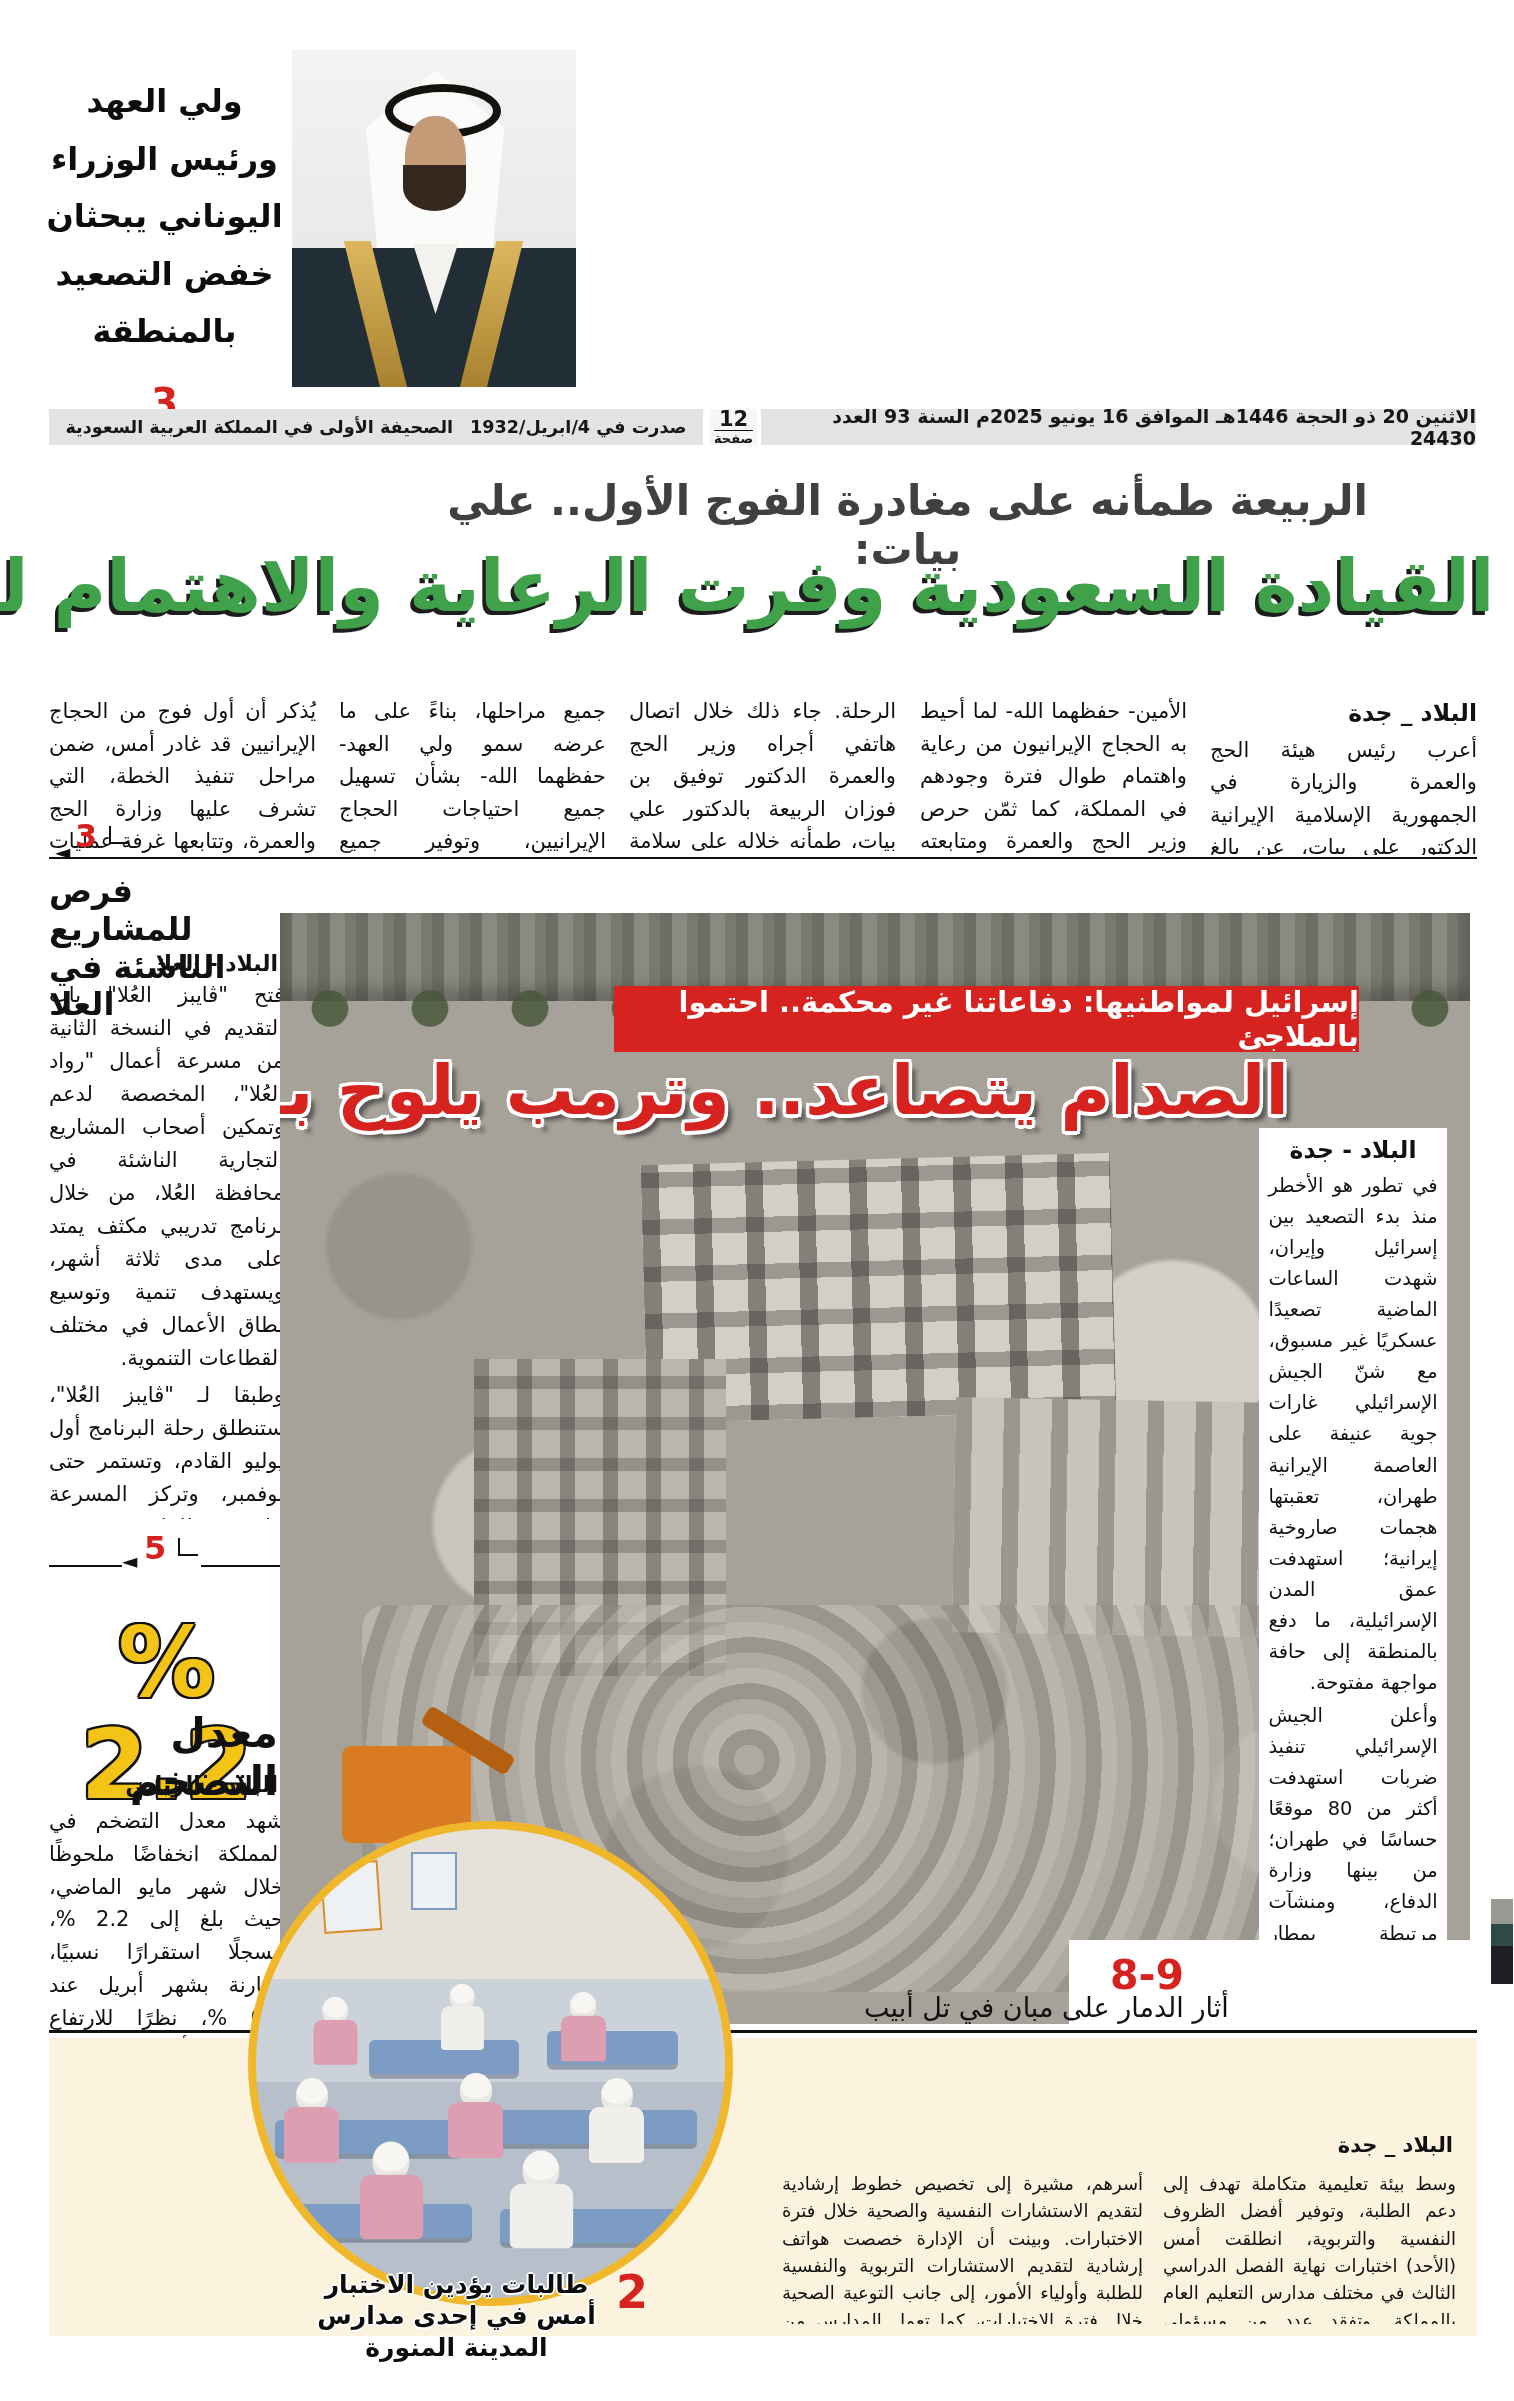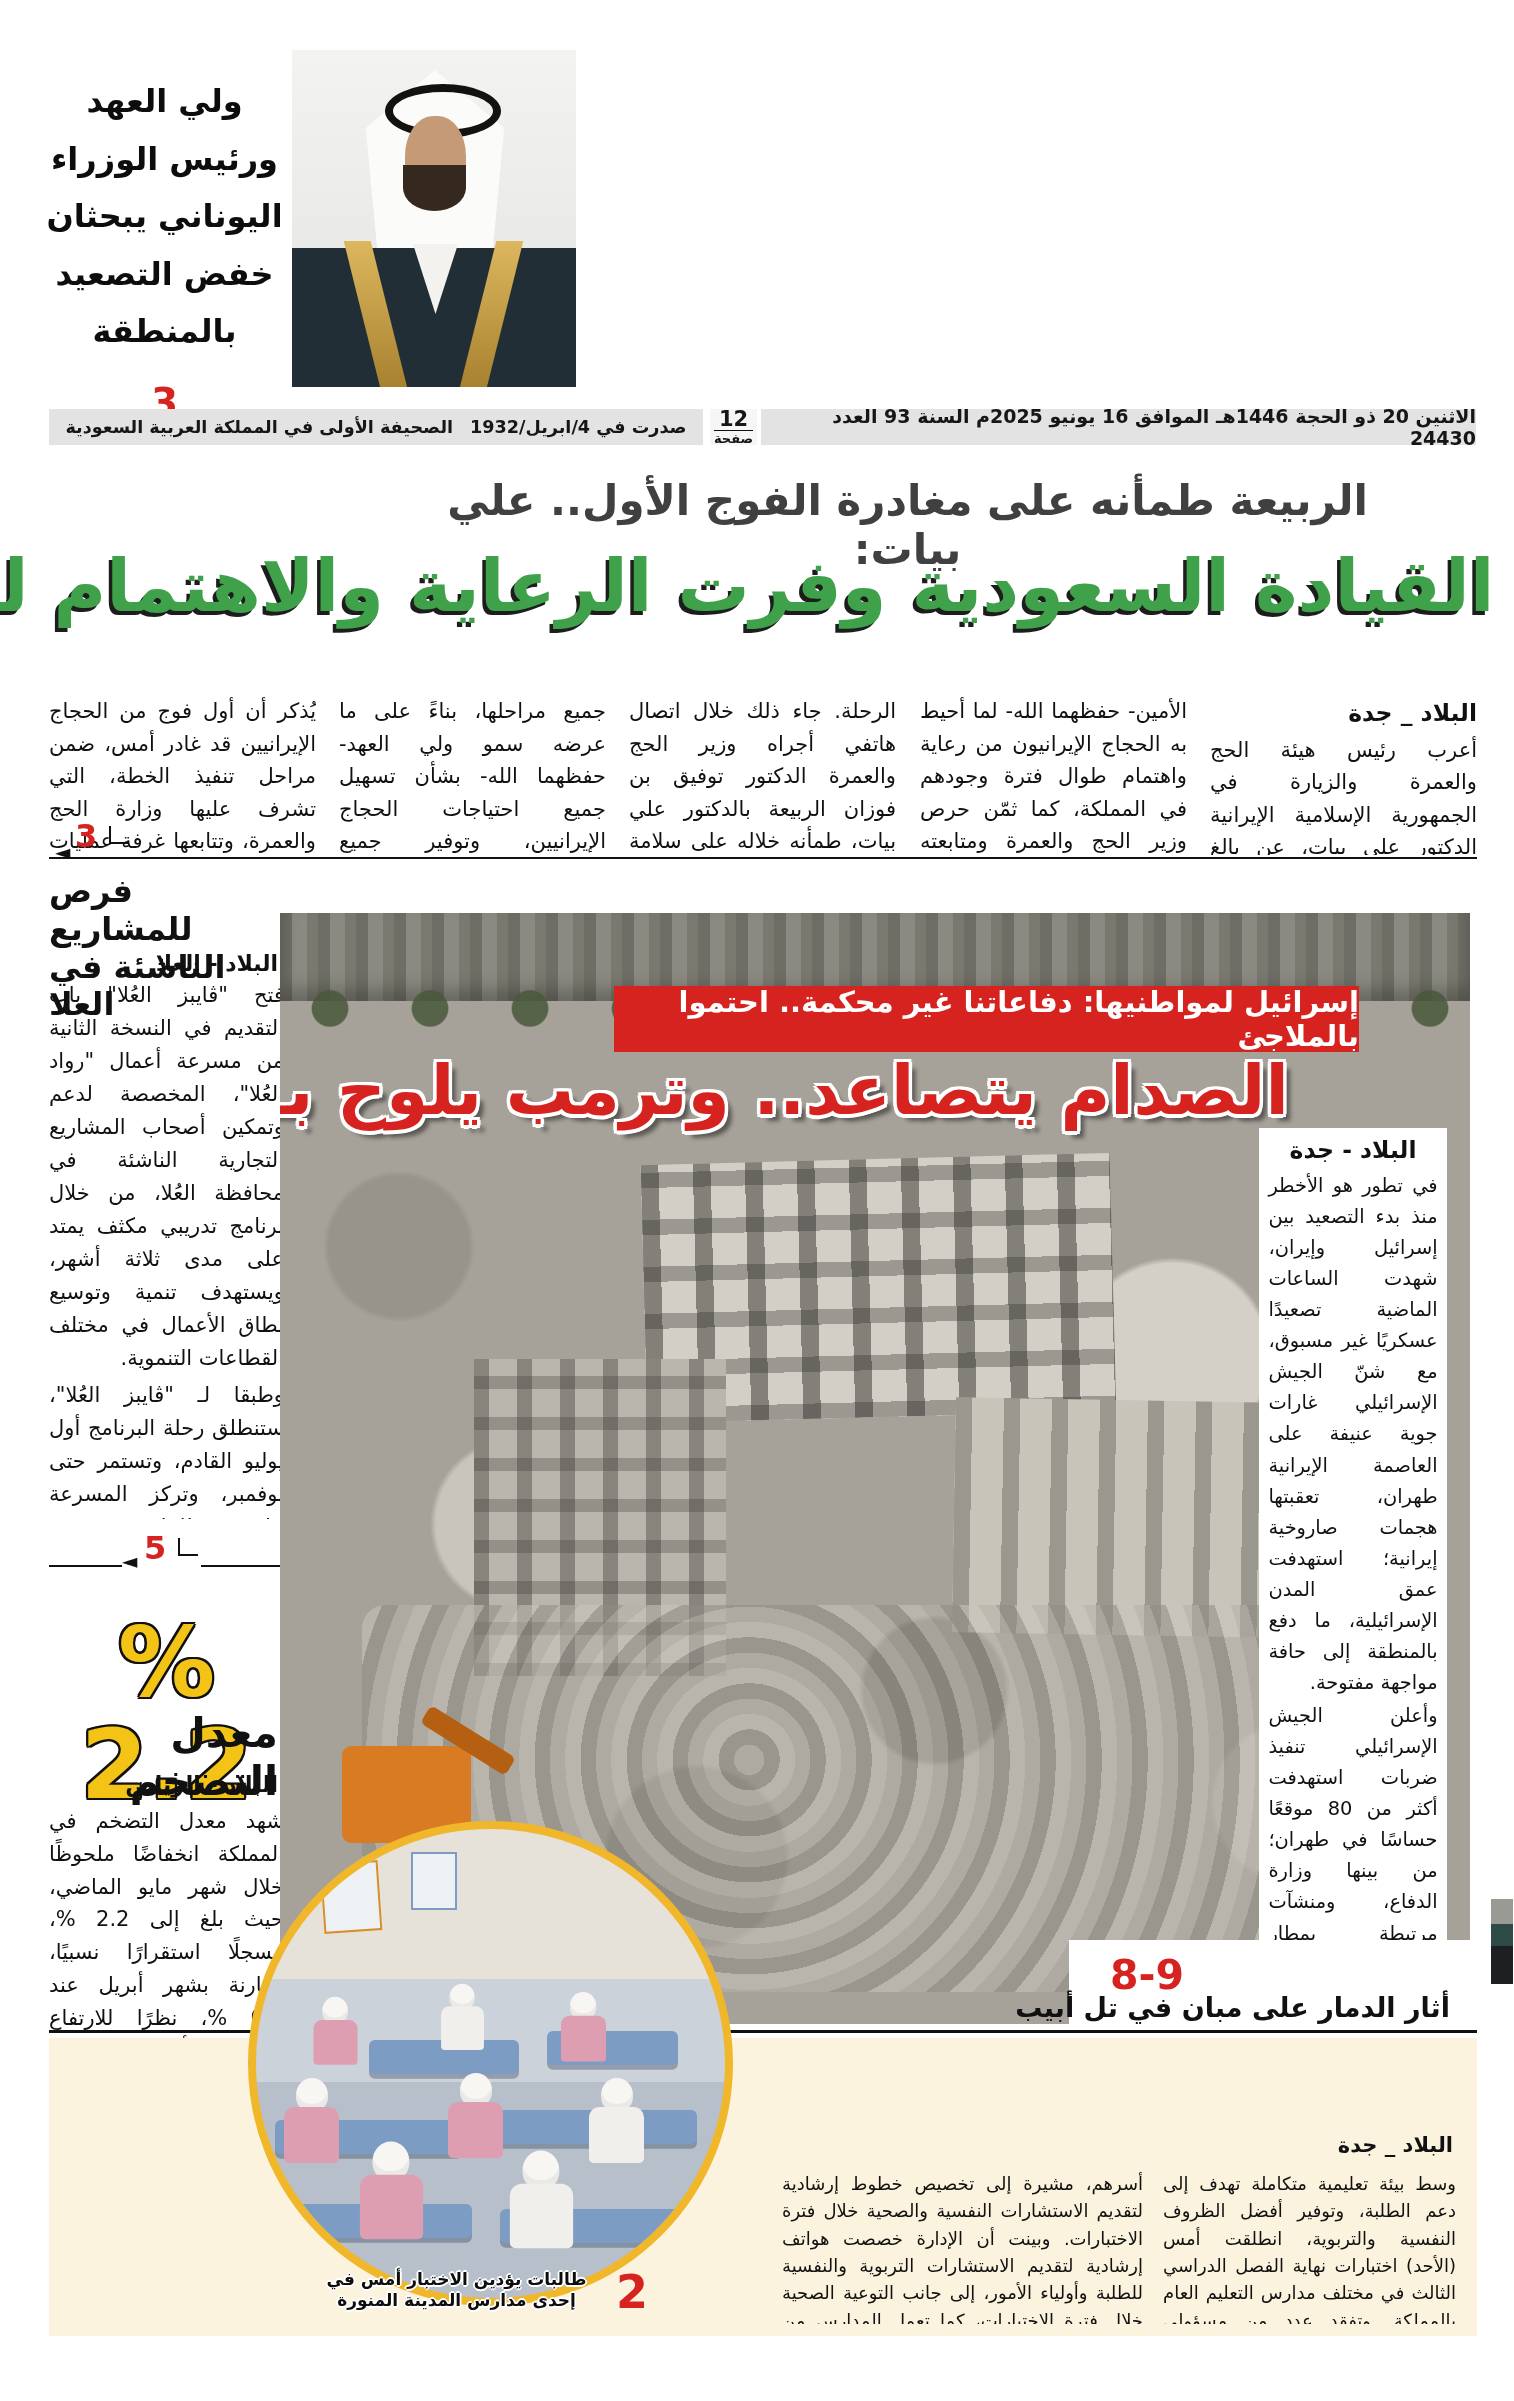--- a/index.html
+++ b/index.html
@@ -107,21 +107,21 @@
   .war-box{position:absolute;left:979px;top:215px;width:188px;height:856px;background:#fff;
      padding:8.2px 9.4px;box-sizing:border-box;overflow:hidden;}
   .war-box .byline{font-size:23.5px;font-weight:bold;text-align:center;margin-bottom:5.9px;}
   .war-box p{margin:0 0 2.3px;font-size:19.4px;line-height:1.6;text-align:justify;}
   .war-notch{position:absolute;left:789px;top:1027px;width:402px;height:84px;background:#fff;}
   .war-notch .pref{position:absolute;left:41px;top:10.6px;font-size:41px;font-weight:bold;color:#d6231f;}
 
   .side-frag{left:1492px;top:1899px;width:22px;height:85px;
      background:linear-gradient(#9a9a95 0 30%,#2e4a46 30% 55%,#1d1f22 55% 100%);}
 
-  .photo-caption{left:865px;top:1992px;width:586px;text-align:right;font-weight:bold;font-size:27px;}
+  .photo-caption{left:865px;top:1992px;width:586px;text-align:left;font-weight:normal;font-size:27px;}
 
   
   .cream{left:50px;top:2038px;width:1428px;height:298px;background:#fcf3de;}
   .ex-title{left:762px;top:2060px;width:698px;text-align:center;font-weight:bold;font-size:40px;}
   .ex-byline{left:1290px;top:2133px;width:164px;font-size:21px;font-weight:bold;text-align:right;}
   .ex-col{top:2170px;height:154px;font-size:18px;line-height:1.52;text-align:justify;overflow:hidden;}
   .ex-r{left:1164px;width:293px;}
   .ex-l{left:783px;width:361px;}
 
   
@@ -137,21 +137,21 @@
   .stu{position:absolute;width:65px;height:88px;}
   .stu::before{content:"";position:absolute;left:16.4px;top:0;width:32px;height:34px;background:#f8f6f3;
      border-radius:50% 50% 45% 45%;box-shadow:inset 0 -8.2px 0 rgba(0,0,0,.05);}
   .stu::after{content:"";position:absolute;left:4.7px;top:29px;width:55px;height:56px;background:#dd9eb2;
      border-radius:10.6px 10.6px 4.7px 4.7px;}
   .stu.w::after{background:#f1efec;}
   .s1{left:10%;top:34%;transform:scale(.8);} .s2{left:37%;top:31%;transform:scale(.78);}
   .s3{left:63%;top:33%;transform:scale(.82);} .s4{left:5%;top:53%;}
   .s5{left:40%;top:52%;} .s6{left:70%;top:53%;}
   .s7{left:22%;top:68%;transform:scale(1.15);} .s8{left:54%;top:70%;transform:scale(1.15);}
-  .circ-caption{left:305px;top:2269px;width:305px;z-index:7;text-align:center;font-weight:bold;font-size:17px;line-height:1.25;
+  .circ-caption{left:305px;top:2269px;width:305px;z-index:7;text-align:center;font-weight:bold;font-size:25px;line-height:1.25;
      color:#0d0d0d;text-shadow:1.8px 0 #fff,-1.8px 0 #fff,0 1.8px #fff,0 -1.8px #fff,1.2px 1.2px #fff,-1.2px -1.2px #fff;}
   .circ-ref{left:617px;top:2265px;z-index:7;font-size:46px;font-weight:bold;color:#d6231f;}
 </style>
 </head>
 <body>
 
 <div class="page">
 
   <div class="abs top-story">
     <span>ولي العهد ورئيس الوزراء اليوناني يبحثان خفض التصعيد بالمنطقة</span>

